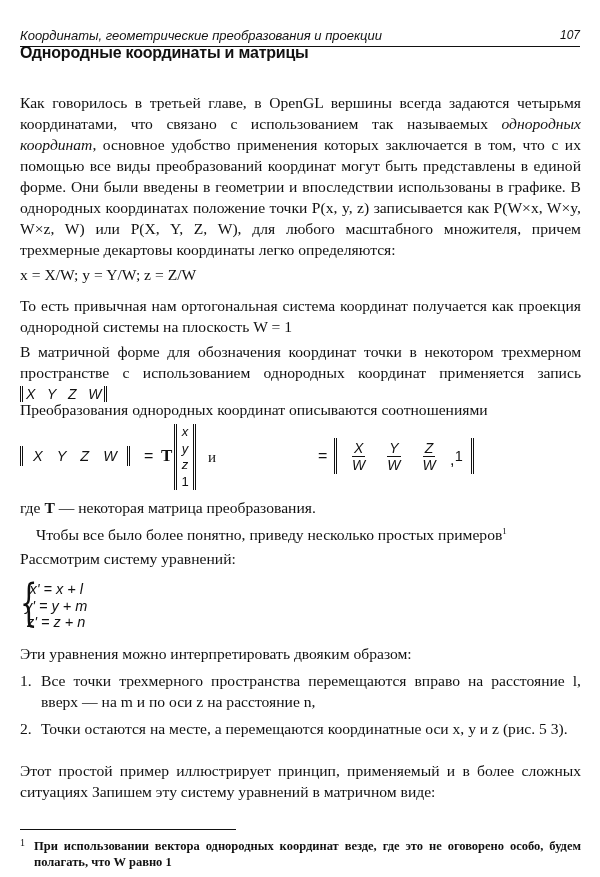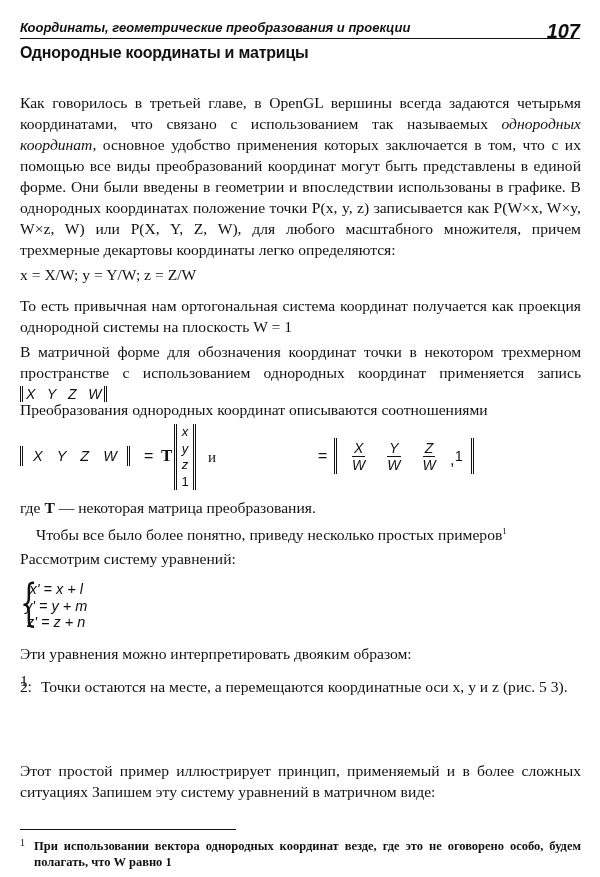--- a/index.html
+++ b/index.html
@@ -1,25 +1,25 @@
 <!DOCTYPE html>
 <html><head>
   <meta charset="utf-8">
   <style>
     html, body { margin: 0; padding: 0; background: #ffffff; }
     body { width: 600px; height: 877px; overflow: hidden; position: relative; color: #111; }
     .page { position: absolute; left: 0; top: 0; width: 600px; height: 877px; }
 
     .running-header {
-      position: absolute; left: 20px; top: 18px; width: 560px; height: 20px;
+      position: absolute; left: 20px; top: 26px; width: 560px; height: 20px;
       border-bottom: 1.5px solid #111;
-      font-family: "Liberation Sans", sans-serif; font-style: italic; font-size: 13px; font-weight: bold;
+      font-family: "Liberation Sans", sans-serif; font-style: italic; font-size: 13px;
     }
     .running-header .title { position: absolute; left: 0; top: 2px; }
-    .running-header .pageno { position: absolute; right: 0; top: 2px; font-size: 20px; }
+    .running-header .pageno { position: absolute; right: 0; top: 2px; font-size: 12px; }
 
     h1 {
       position: absolute; left: 20px; top: 44px; margin: 0;
       font-family: "Liberation Sans", sans-serif; font-weight: bold; font-size: 16px;
       letter-spacing: -0.2px;
     }
     .para {
       position: absolute; left: 20px; width: 561px; margin: 0;
       line-height: 21px; text-align: justify; font-family: "Liberation Serif", serif; font-size: 15.6px;
     }
@@ -146,21 +146,21 @@
     <div class="sys-lines">
       <div>x' = x + l</div>
       <div>y' = y + m</div>
       <div>z' = z + n</div>
     </div>
   </div>
 
   <p class="para" style="top:643px;">Эти уравнения можно интерпретировать двояким образом:</p>
 
   <ol class="numlist">
-    <li><span class="num">1.</span></li>
+    <li><span class="num">1.</span><span>Все точки трехмерного пространства перемещаются вправо на расстояние l, вверх — на m и по оси z на расстояние n,</span></li>
     <li><span class="num">2.</span><span>Точки остаются на месте, а перемещаются координатные оси x, y и z (рис. 5 3).</span></li>
   </ol>
 
   <p class="para" style="top:760px;">Этот простой пример иллюстрирует принцип, применяемый и в более сложных ситуациях  Запишем эту систему уравнений в матричном виде:</p>
 
   <div class="footnote-rule"></div>
   <div class="footnote">
     <span class="mark">1</span>
     <span class="text">При использовании вектора однородных координат везде, где это не оговорено особо, будем полагать, что W равно 1</span>
   </div>

